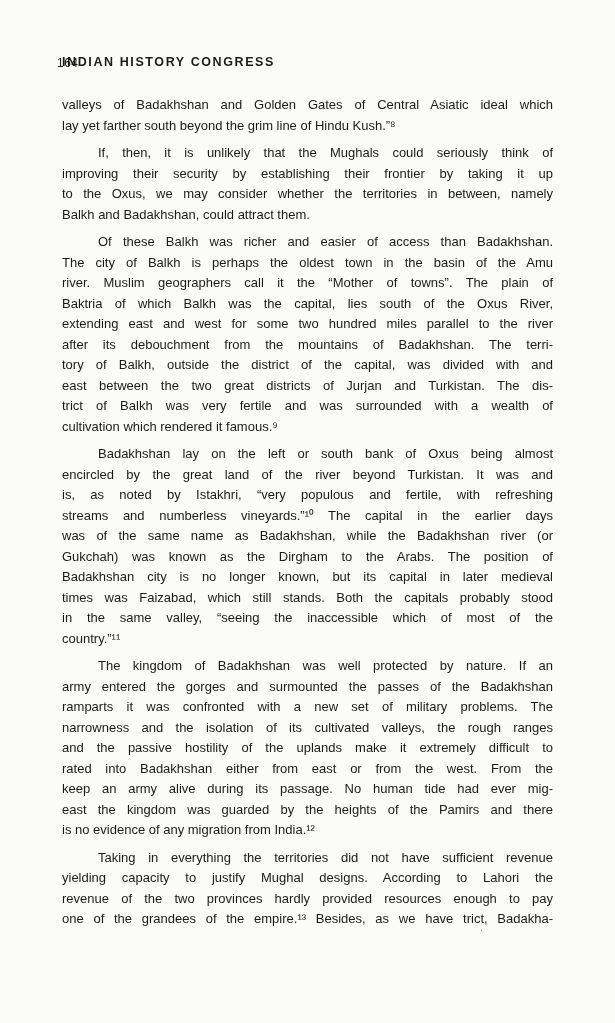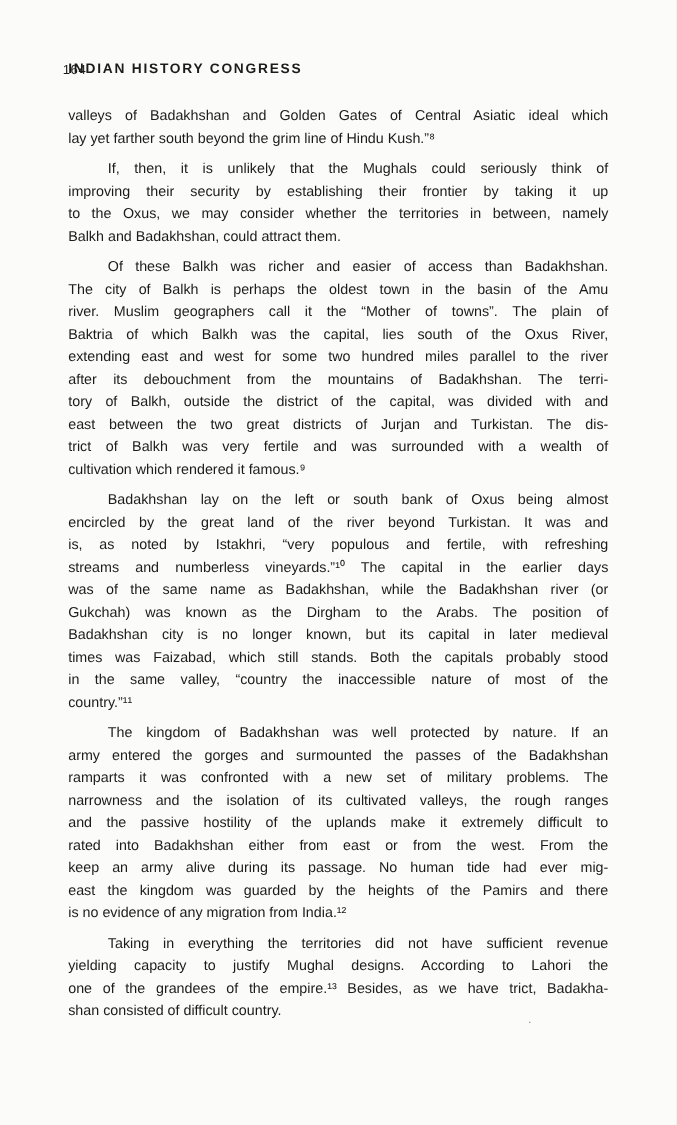--- a/index.html
+++ b/index.html
@@ -101,36 +101,36 @@
       </div>
       <div class="paragraph">
         <div class="line indented">Badakhshan lay on the left or south bank of Oxus being almost</div>
         <div class="line">encircled by the great land of the river beyond Turkistan. It was and</div>
         <div class="line">is, as noted by Istakhri, “very populous and fertile, with refreshing</div>
         <div class="line">streams and numberless vineyards.”¹⁰ The capital in the earlier days</div>
         <div class="line">was of the same name as Badakhshan, while the Badakhshan river (or</div>
         <div class="line">Gukchah) was known as the Dirgham to the Arabs. The position of</div>
         <div class="line">Badakhshan city is no longer known, but its capital in later medieval</div>
         <div class="line">times was Faizabad, which still stands. Both the capitals probably stood</div>
-        <div class="line">in the same valley, “country the inaccessible nature of most of the</div>
+        <div class="line">in the same valley, “seeing the inaccessible which of most of the</div>
         <div class="line last">country.”¹¹</div>
       </div>
       <div class="paragraph">
         <div class="line indented">The kingdom of Badakhshan was well protected by nature. If an</div>
         <div class="line">army entered the gorges and surmounted the passes of the Badakhshan</div>
         <div class="line">ramparts it was confronted with a new set of military problems. The</div>
         <div class="line">narrowness and the isolation of its cultivated valleys, the rough ranges</div>
         <div class="line">and the passive hostility of the uplands make it extremely difficult to</div>
         <div class="line">rated into Badakhshan either from east or from the west. From the</div>
         <div class="line">keep an army alive during its passage. No human tide had ever mig-</div>
         <div class="line">east the kingdom was guarded by the heights of the Pamirs and there</div>
         <div class="line last">is no evidence of any migration from India.¹²</div>
       </div>
       <div class="paragraph">
         <div class="line indented">Taking in everything the territories did not have sufficient revenue</div>
         <div class="line">yielding capacity to justify Mughal designs. According to Lahori the</div>
+        <div class="line">revenue of the two provinces hardly provided resources enough to pay</div>
         <div class="line">one of the grandees of the empire.¹³ Besides, as we have trict, Badakha-</div>
-        <div class="line last">shan consisted of difficult country.</div>
       </div>
     </div>
 
   <span class="stray">.</span>
 </div>
 
 </body></html>

